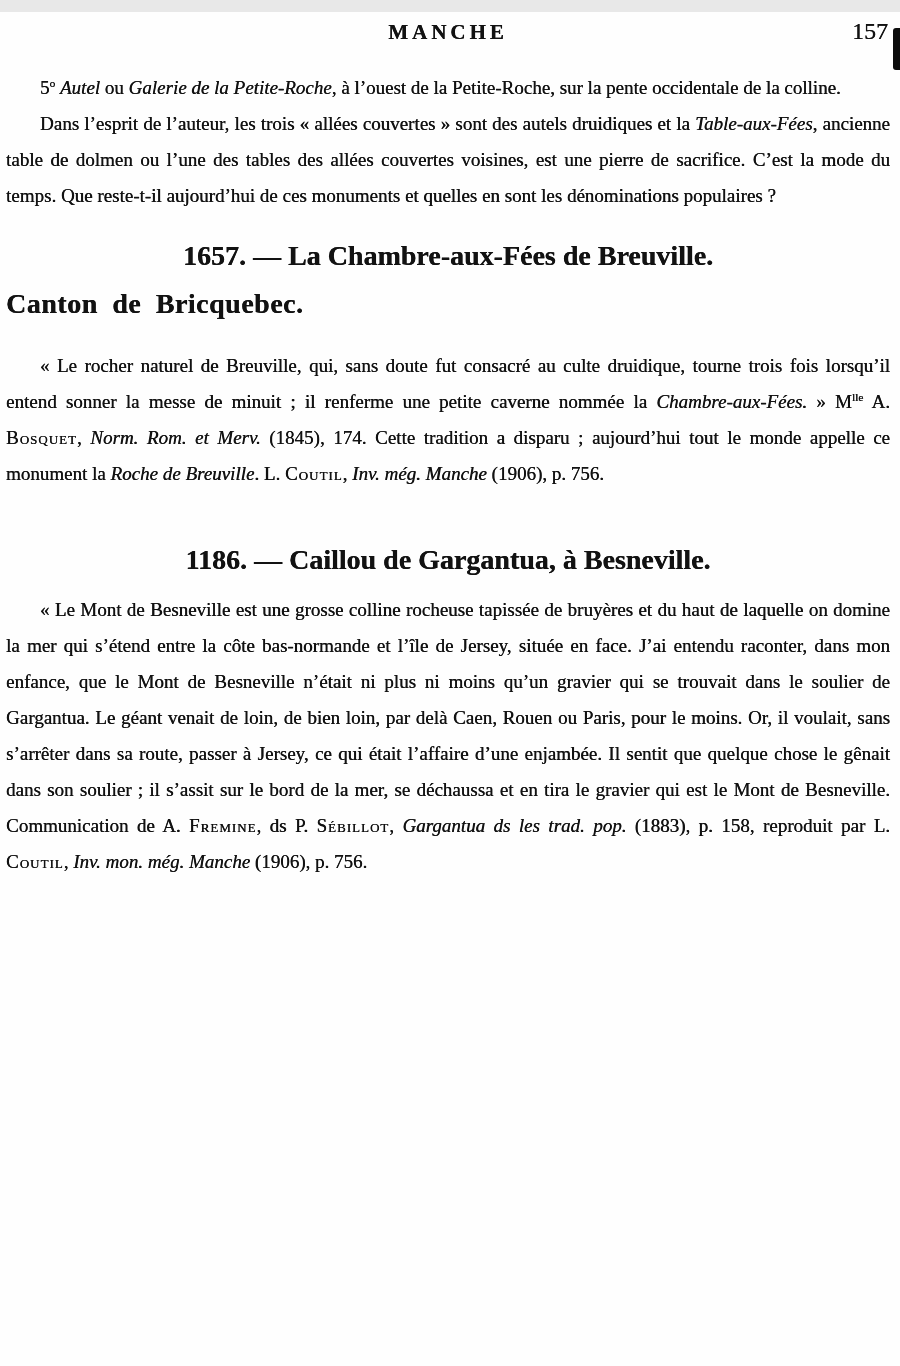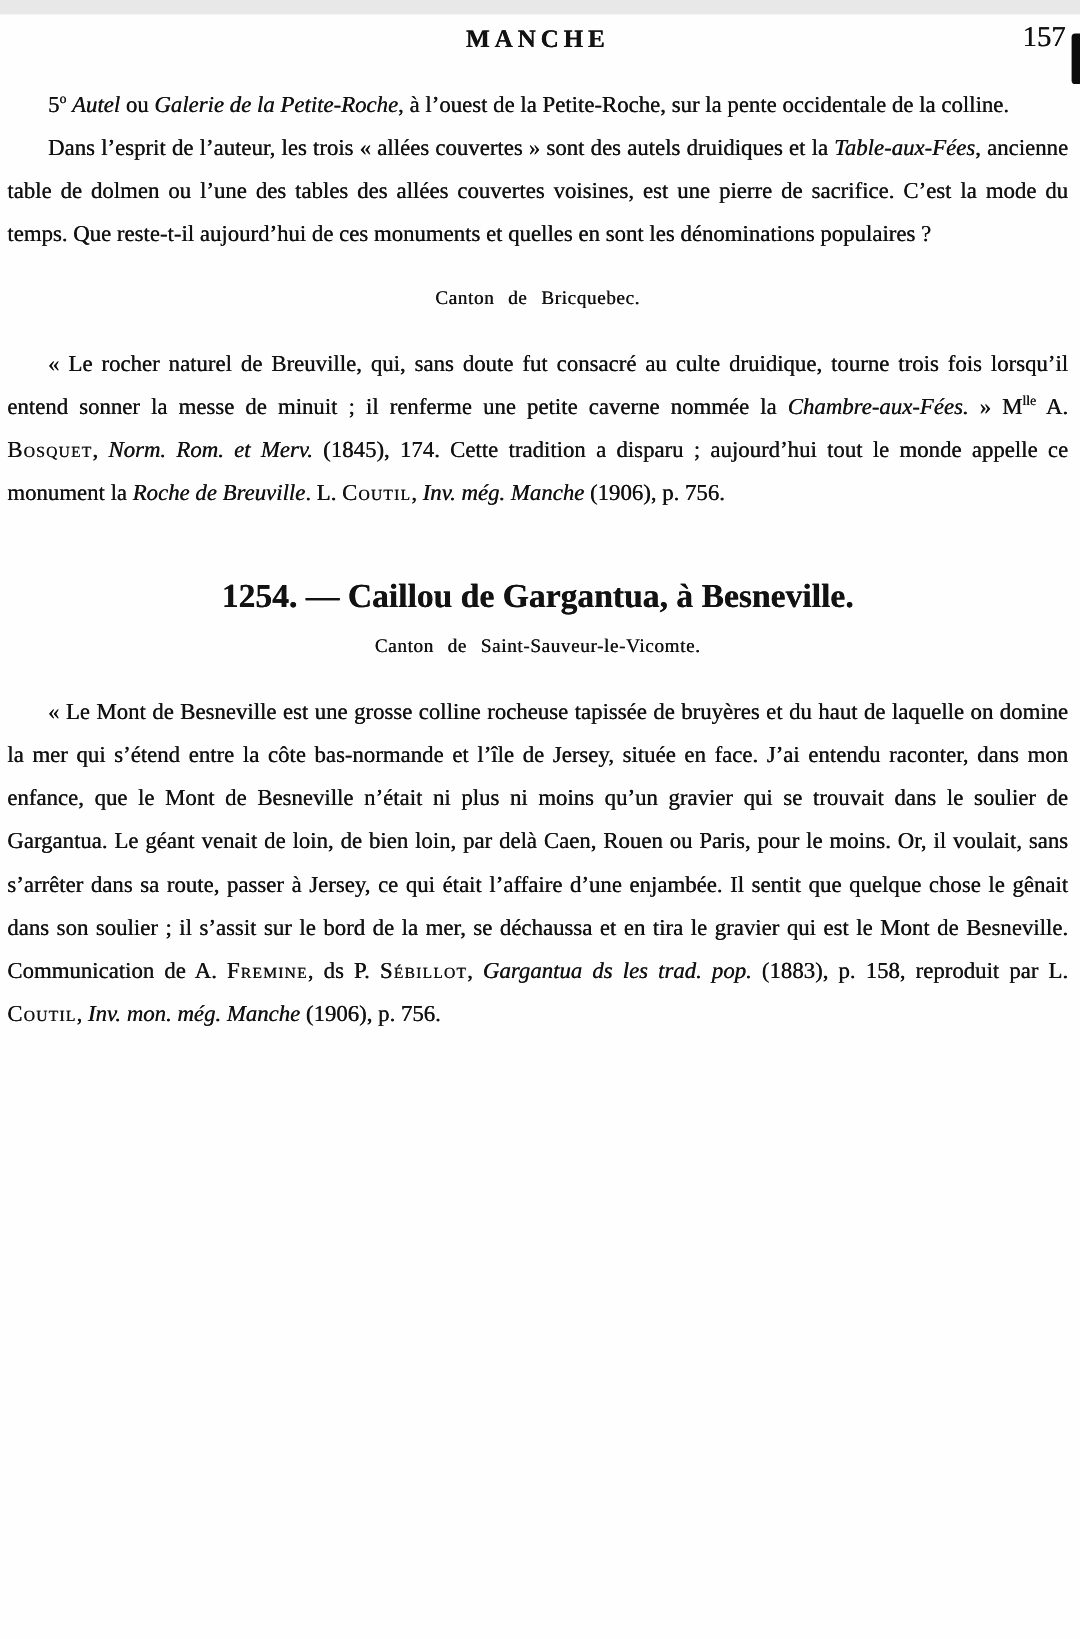--- a/index.html
+++ b/index.html
@@ -46,23 +46,23 @@
   section.entry-1657 { margin-top: 26px; }
   section.entry-1658 { margin-top: 52px; }
   .entry-title {
     margin: 0 0 16px 0;
     font-size: 28px;
     font-weight: bold;
     text-align: center;
   }
   .entry-canton {
     margin: 0 0 28px 0;
-    font-size: 16px;
-    font-weight: normal;
-    text-align: center;
+    font-size: 28px;
+    font-weight: bold;
+    text-align: left;
     word-spacing: 7px;
     letter-spacing: 0.5px;
   }
   .run-normal { }
   .run-italic { font-style: italic; }
   .run-sc { font-variant: small-caps; letter-spacing: 1px; }
   .run-sup {
     vertical-align: super;
     font-size: 0.6em;
     line-height: 0;
@@ -86,25 +86,25 @@
   <header class="page-header">
     <span class="running-title">MANCHE</span>
     <span class="page-number">157</span>
   </header>
 
   <p class="body indent"><span class="run run-normal">5</span><span class="run run-sup">o</span><span class="run run-normal"> </span><span class="run run-italic">Autel</span><span class="run run-normal"> ou </span><span class="run run-italic">Galerie de la Petite-Roche</span><span class="run run-normal">, à l’ouest de la Petite-Roche, sur la pente occidentale de la colline.</span></p>
 
   <p class="body indent"><span class="run run-normal">Dans l’esprit de l’auteur, les trois « allées couvertes » sont des autels druidiques et la </span><span class="run run-italic">Table-aux-Fées</span><span class="run run-normal">, ancienne table de dolmen ou l’une des tables des allées couvertes voisines, est une pierre de sacrifice. C’est la mode du temps. Que reste-t-il aujourd’hui de ces monuments et quelles en sont les dénominations populaires ?</span></p>
 
   <section class="entry-1657">
+    <h2 class="entry-title">1657. — La Chambre-aux-Fées de Breuville.</h2>
     <h3 class="entry-canton">Canton de Bricquebec.</h3>
     <p class="body indent"><span class="run run-normal">« Le rocher naturel de Breuville, qui, sans doute fut consacré au culte druidique, tourne trois fois lorsqu’il entend sonner la messe de minuit ; il renferme une petite caverne nommée la </span><span class="run run-italic">Chambre-aux-Fées.</span><span class="run run-normal"> » M</span><span class="run run-sup">lle</span><span class="run run-normal"> A. </span><span class="run run-sc">Bosquet</span><span class="run run-normal">, </span><span class="run run-italic">Norm. Rom. et Merv.</span><span class="run run-normal"> (1845), 174. Cette tradition a disparu ; aujourd’hui tout le monde appelle ce monument la </span><span class="run run-italic">Roche de Breuville</span><span class="run run-normal">. L. </span><span class="run run-sc">Coutil</span><span class="run run-normal">, </span><span class="run run-italic">Inv. még. Manche</span><span class="run run-normal"> (1906), p. 756.</span></p>
   </section>
 
   <section class="entry-1658">
-    <h2 class="entry-title">1254. — Caillou de Gargantua, à Besneville.</h2>
-    <h3 class="entry-canton">Canton de Saint-Sauveur-le-Vicomte.</h3>
+    <h2 class="entry-title">1186. — Caillou de Gargantua, à Besneville.</h2>
     <p class="body indent"><span class="run run-normal">« Le Mont de Besneville est une grosse colline rocheuse tapissée de bruyères et du haut de laquelle on domine la mer qui s’étend entre la côte bas-normande et l’île de Jersey, située en face. J’ai entendu raconter, dans mon enfance, que le Mont de Besneville n’était ni plus ni moins qu’un gravier qui se trouvait dans le soulier de Gargantua. Le géant venait de loin, de bien loin, par delà Caen, Rouen ou Paris, pour le moins. Or, il voulait, sans s’arrêter dans sa route, passer à Jersey, ce qui était l’affaire d’une enjambée. Il sentit que quelque chose le gênait dans son soulier ; il s’assit sur le bord de la mer, se déchaussa et  en tira le gravier qui est le Mont de Besneville. Communication de A. </span><span class="run run-sc">Fremine</span><span class="run run-normal">, ds P. </span><span class="run run-sc">Sébillot</span><span class="run run-normal">, </span><span class="run run-italic">Gargantua ds les trad. pop.</span><span class="run run-normal"> (1883), p. 158, reproduit par L. </span><span class="run run-sc">Coutil</span><span class="run run-normal">, </span><span class="run run-italic">Inv. mon. még. Manche</span><span class="run run-normal"> (1906), p. 756.</span></p>
   </section>
 
   <div class="ink-mark"></div>
 
 </div>
 
 </body></html>

